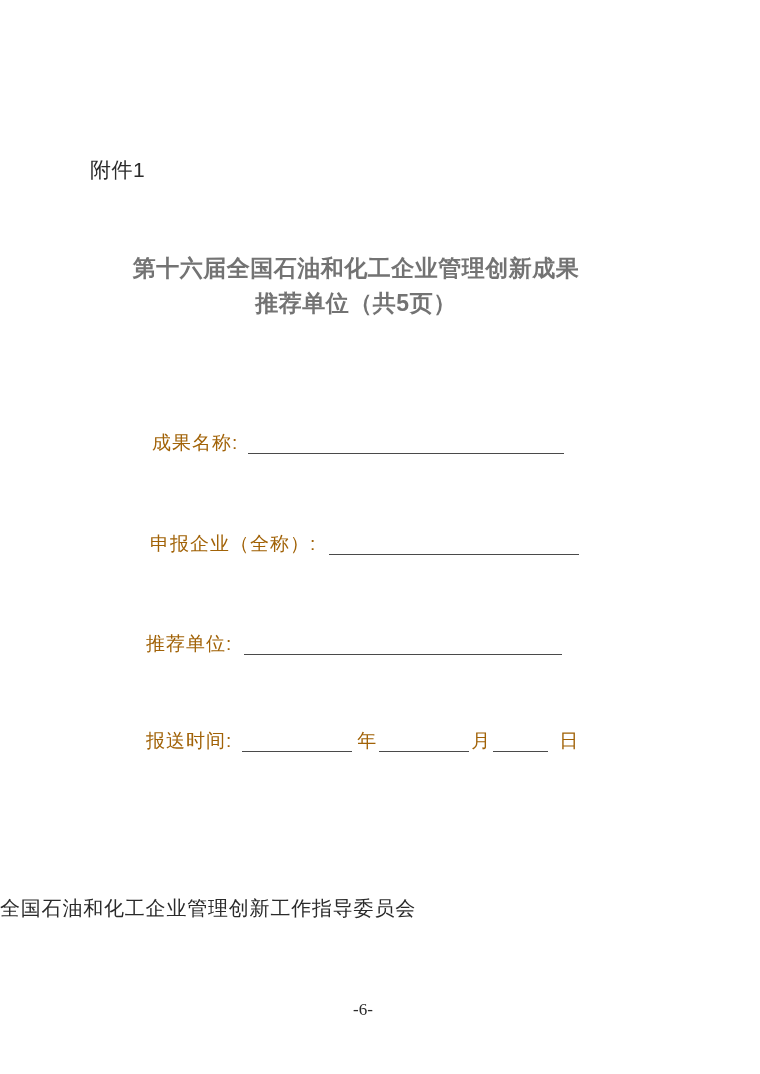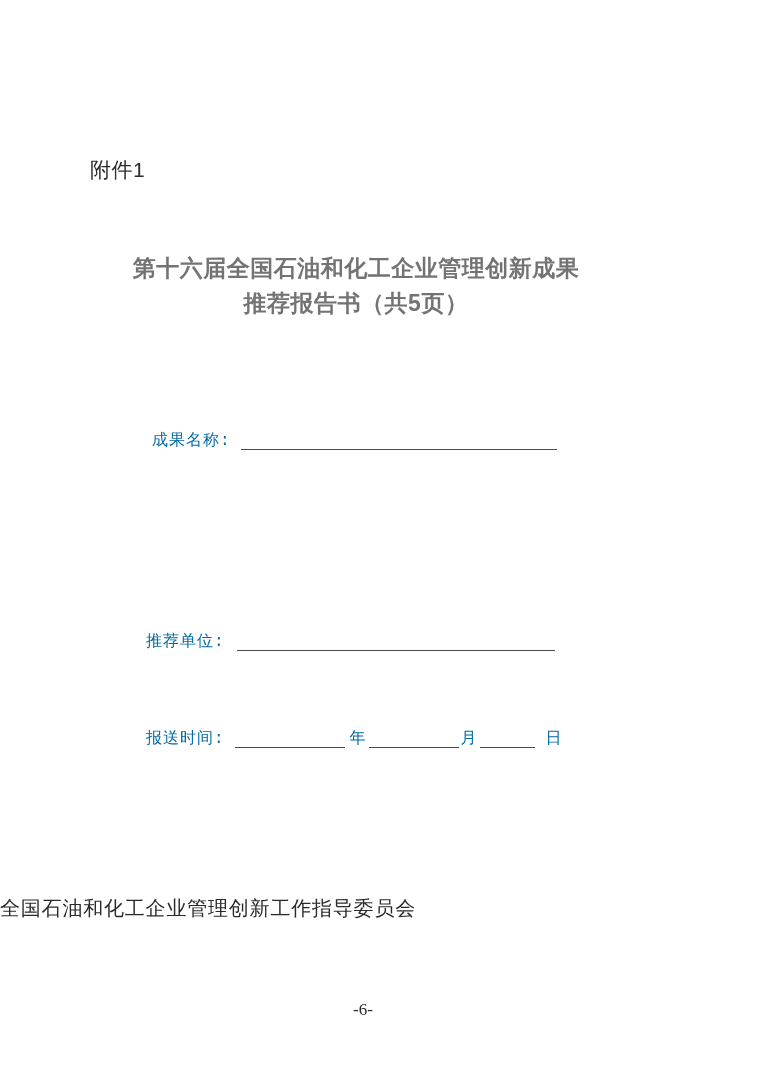--- a/index.html
+++ b/index.html
@@ -31,25 +31,25 @@
     text-align: center;
     font-family: "Liberation Sans", sans-serif;
     font-weight: bold;
     font-size: 23px;
     line-height: 35px;
     color: #737373;
     letter-spacing: 0.5px;
   }
   .field {
     position: absolute;
-    font-size: 16px;
-    color: #0369a1;
+    font-size: 19px;
+    color: #a16207;
     letter-spacing: 1px;
     white-space: nowrap;
-    font-family: Liberation Mono, monospace;
+    font-family: Liberation Sans, sans-serif;
   }
   .field .lbl { display: inline-block; }
   .blank {
     display: inline-block;
     border-bottom: 1px solid #4a4a4a;
     height: 20px;
     vertical-align: -5px;
   }
   .f1 { left: 152px; top: 430px; }
   .f1 .blank { width: 316px; margin-left: 10px; }
@@ -83,27 +83,30 @@
 </style>
 </head>
 <body>
 
 <div class="page">
 
   <div class="attachment">附件1</div>
 
   <div class="doc-title">
     <div>第十六届全国石油和化工企业管理创新成果</div>
-    <div>推荐报告书（共5页）</div>
+    <div>推荐单位（共5页）</div>
   </div>
 
   <div class="field f1">
     <span class="lbl">成果名称:</span><span class="blank"></span>
   </div>
 
+  <div class="field f2">
+    <span class="lbl">申报企业（全称）:</span><span class="blank"></span>
+  </div>
 
   <div class="field f4">
     <span class="lbl">报送时间:</span><span class="blank blank-year"></span><span>年</span><span class="blank blank-month"></span><span>月</span><span class="blank blank-day"></span><span>日</span>
   </div>
 
   <div class="field f3">
     <span class="lbl">推荐单位:</span><span class="blank"></span>
   </div>
 
   <div class="footer-org">全国石油和化工企业管理创新工作指导委员会</div>

